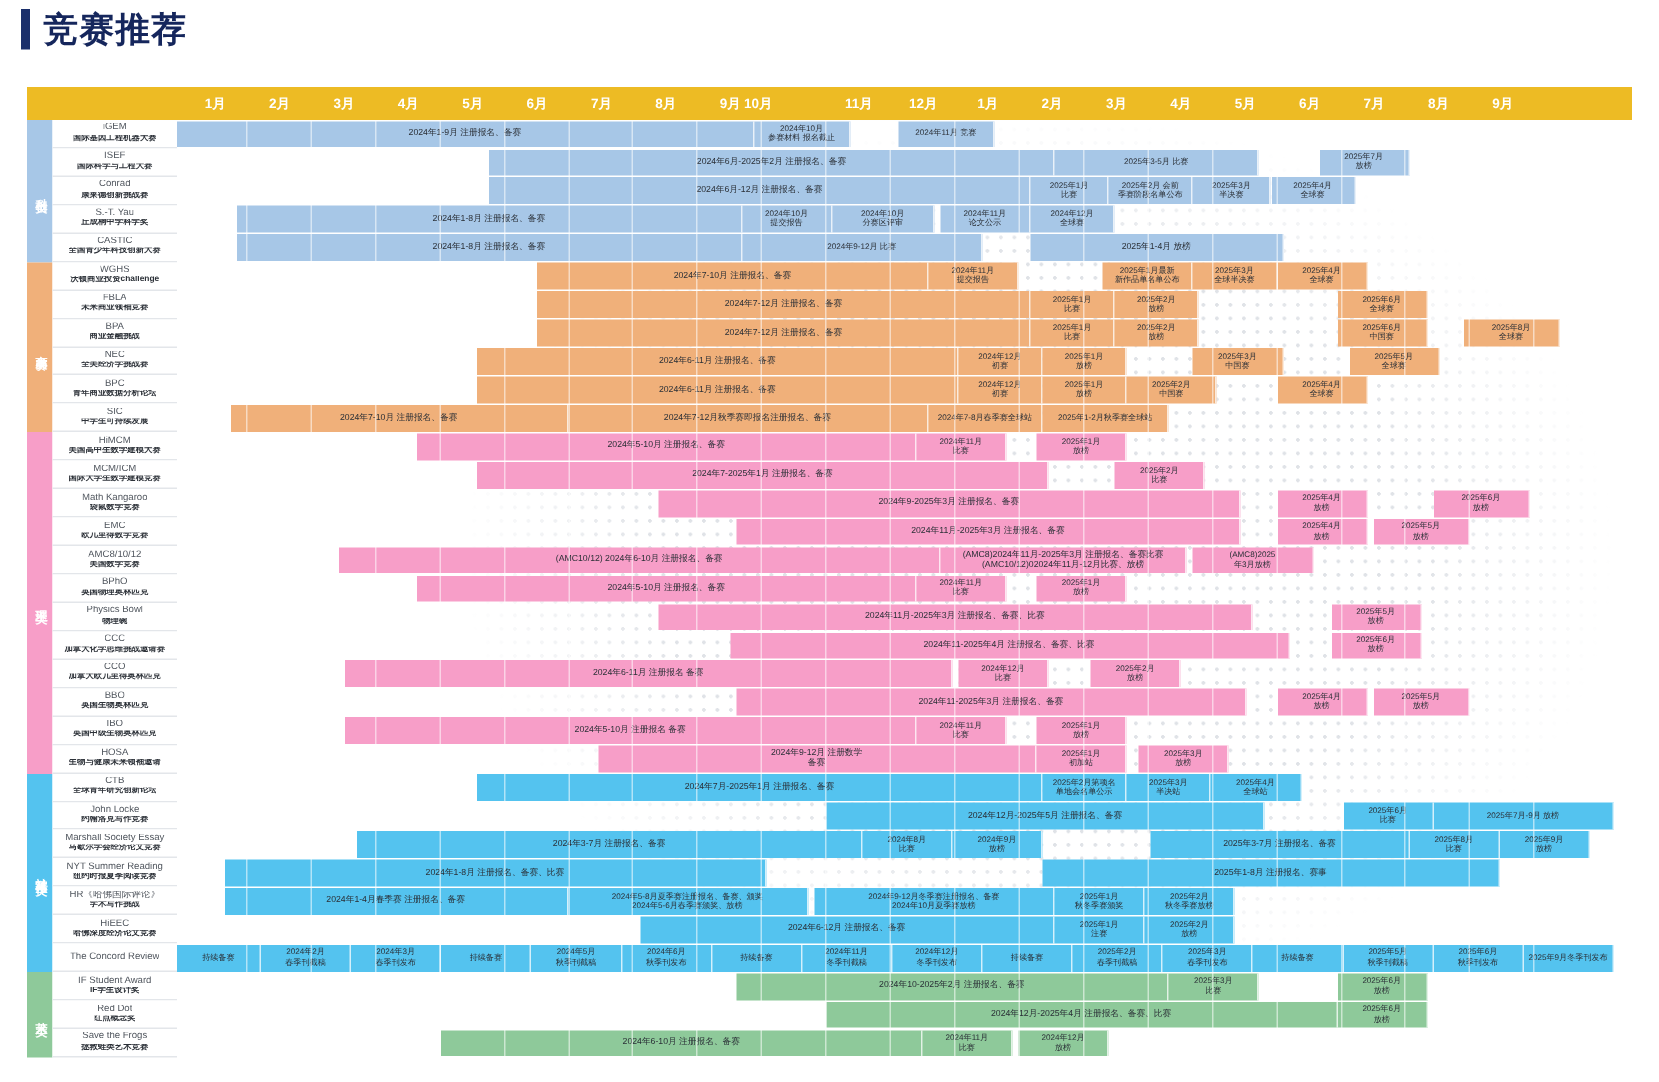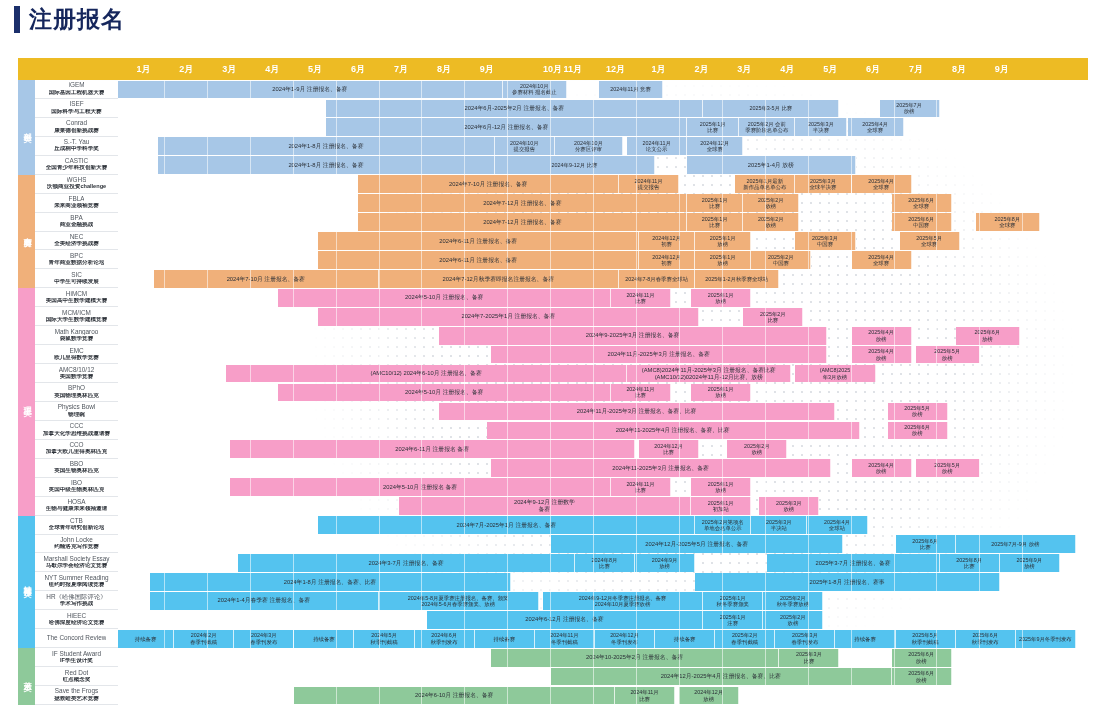--- a/index.html
+++ b/index.html
@@ -157,36 +157,36 @@
   .bar.c5 { background: #8ec99a; }   
   .bar.wide { font-size: 5.8px; }
 </style>
 </head>
 <body>
 
 <div id="root">
 
   <div class="title-wrap">
     <div class="title-bar"></div>
-    <div class="title-text">注册报名</div>
+    <div class="title-text">竞赛推荐</div>
   </div>
 
   <div class="chart">
     <div class="watermark"></div>
     <div class="header" id="month-header">
         <div class="hcell" style="left: 104px; width: 42.9204px;">1月</div>
         <div class="hcell" style="left: 146.92px; width: 42.9204px;">2月</div>
         <div class="hcell" style="left: 189.841px; width: 42.9204px;">3月</div>
         <div class="hcell" style="left: 232.761px; width: 42.9204px;">4月</div>
         <div class="hcell" style="left: 275.681px; width: 42.9204px;">5月</div>
         <div class="hcell" style="left: 318.602px; width: 42.9204px;">6月</div>
         <div class="hcell" style="left: 361.522px; width: 42.9204px;">7月</div>
         <div class="hcell" style="left: 404.442px; width: 42.9204px;">8月</div>
         <div class="hcell" style="left: 447.363px; width: 42.9204px;">9月</div>
-        <div class="hcell" style="left: 513px; width: 42.9204px;">10月</div>
+        <div class="hcell" style="left: 466px; width: 42.9204px;">10月</div>
         <div class="hcell" style="left: 533.204px; width: 42.9204px;">11月</div>
         <div class="hcell" style="left: 576.124px; width: 42.9204px;">12月</div>
         <div class="hcell" style="left: 619.044px; width: 42.9204px;">1月</div>
         <div class="hcell" style="left: 661.965px; width: 42.9204px;">2月</div>
         <div class="hcell" style="left: 704.885px; width: 42.9204px;">3月</div>
         <div class="hcell" style="left: 747.805px; width: 42.9204px;">4月</div>
         <div class="hcell" style="left: 790.726px; width: 42.9204px;">5月</div>
         <div class="hcell" style="left: 833.646px; width: 42.9204px;">6月</div>
         <div class="hcell" style="left: 876.566px; width: 42.9204px;">7月</div>
         <div class="hcell" style="left: 919.487px; width: 42.9204px;">8月</div>

